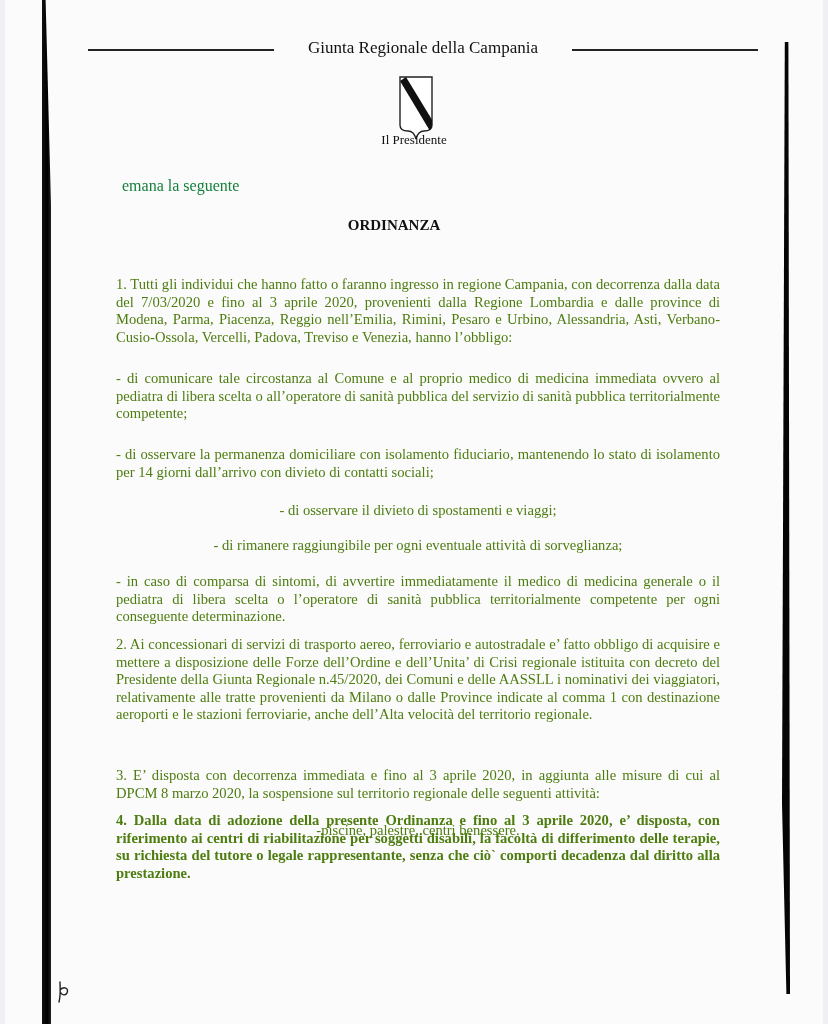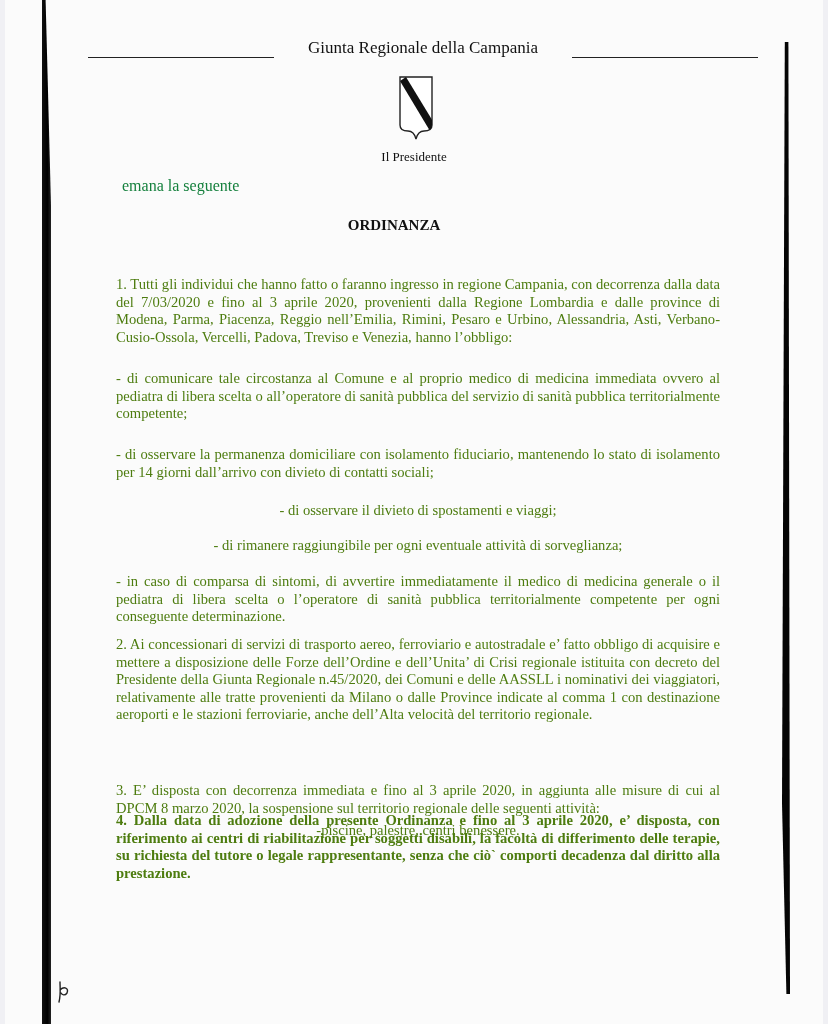--- a/index.html
+++ b/index.html
@@ -41,21 +41,21 @@
       height: 952px;
       background: #050505;
       clip-path: polygon(35% 0, 80% 0, 100% 100%, 55% 100%, 0 80%);
     }
     .header {
       position: absolute;
       left: 88px;
       top: 38px;
       width: 670px;
       display: flex;
-      align-items: flex-end;
+      align-items: center;
       gap: 28px;
     }
     .header .rule {
       flex: 1;
       height: 1.5px;
       background: #222;
       margin-top: 4px;
     }
     .header .title {
       font-size: 17px;
@@ -67,21 +67,21 @@
       position: absolute;
       left: 398px;
       top: 75px;
       width: 36px;
       height: 66px;
     }
     .president {
       position: absolute;
       left: 0;
       width: 828px;
-      top: 149px;
+      top: 132px;
       text-align: center;
       font-size: 13px;
       color: #111;
     }
     .intro {
       position: absolute;
       left: 122px;
       top: 177px;
       font-size: 16px;
       color: #15803d;
@@ -144,19 +144,19 @@
 <div class="intro">emana la seguente</div>
 <div class="doc-heading">ORDINANZA</div>
 
 <div class="para" style="top:276px;">1. Tutti gli individui che hanno fatto o faranno  ingresso in regione Campania,  con decorrenza dalla data del 7/03/2020 e fino al 3 aprile 2020,  provenienti dalla Regione Lombardia e dalle province di Modena, Parma, Piacenza, Reggio nell’Emilia, Rimini, Pesaro e Urbino, Alessandria,  Asti, Verbano-Cusio-Ossola, Vercelli, Padova, Treviso e  Venezia,  hanno l’obbligo:</div>
 <div class="para" style="top:370px;">- di comunicare tale circostanza al  Comune e al proprio medico di medicina immediata ovvero al pediatra di libera scelta o all’operatore di sanità pubblica del servizio di sanità pubblica territorialmente competente;</div>
 <div class="para" style="top:446px;">- di osservare la permanenza domiciliare con isolamento fiduciario, mantenendo lo stato di isolamento per 14 giorni dall’arrivo con divieto di contatti sociali;</div>
 <div class="para tight" style="top:502px;">- di osservare il divieto di spostamenti e viaggi;</div>
 <div class="para tight" style="top:537px;">- di rimanere raggiungibile per ogni eventuale attività di sorveglianza;</div>
 <div class="para" style="top:573px;">- in caso di comparsa di sintomi, di avvertire immediatamente il medico di medicina generale o il pediatra di libera scelta o l’operatore di sanità pubblica territorialmente competente per ogni conseguente determinazione.</div>
 <div class="para" style="top:636px;">2. Ai concessionari di servizi di trasporto  aereo, ferroviario  e autostradale e’ fatto obbligo di acquisire e mettere a disposizione delle Forze dell’Ordine e dell’Unita’ di Crisi regionale istituita con decreto del Presidente della Giunta Regionale n.45/2020, dei Comuni e delle AASSLL  i nominativi dei viaggiatori, relativamente  alle tratte provenienti da Milano o dalle Province indicate al comma 1 con destinazione aeroporti e le stazioni ferroviarie, anche dell’Alta velocità del territorio regionale.</div>
-<div class="para" style="top:767px;margin-top:15px;">3. E’ disposta con decorrenza immediata e fino al 3 aprile 2020, in aggiunta alle misure di cui al DPCM 8 marzo 2020, la sospensione sul territorio regionale delle  seguenti attività:</div>
+<div class="para" style="top:767px;">3. E’ disposta con decorrenza immediata e fino al 3 aprile 2020, in aggiunta alle misure di cui al DPCM 8 marzo 2020, la sospensione sul territorio regionale delle  seguenti attività:</div>
 <div class="para tight" style="top:822px;">-piscine, palestre, centri benessere.</div>
 <div class="para" style="top:812px;font-weight:bold;">4. Dalla  data di adozione della presente Ordinanza e fino al 3 aprile 2020,  e’ disposta, con riferimento ai centri di riabilitazione per soggetti disabili, la facoltà di differimento delle terapie, su richiesta del tutore o legale rappresentante, senza che ciò` comporti decadenza dal diritto alla prestazione.</div>
 
 <svg class="signature" viewBox="0 0 14 24">
   <path d="M3 2 C3 8 4 14 2 22 M3 10 C7 6 12 8 10 13 C8 16 5 15 4 13" fill="none" stroke="#222" stroke-width="1.4" stroke-linecap="round"></path>
 </svg>
 
 </body></html>

